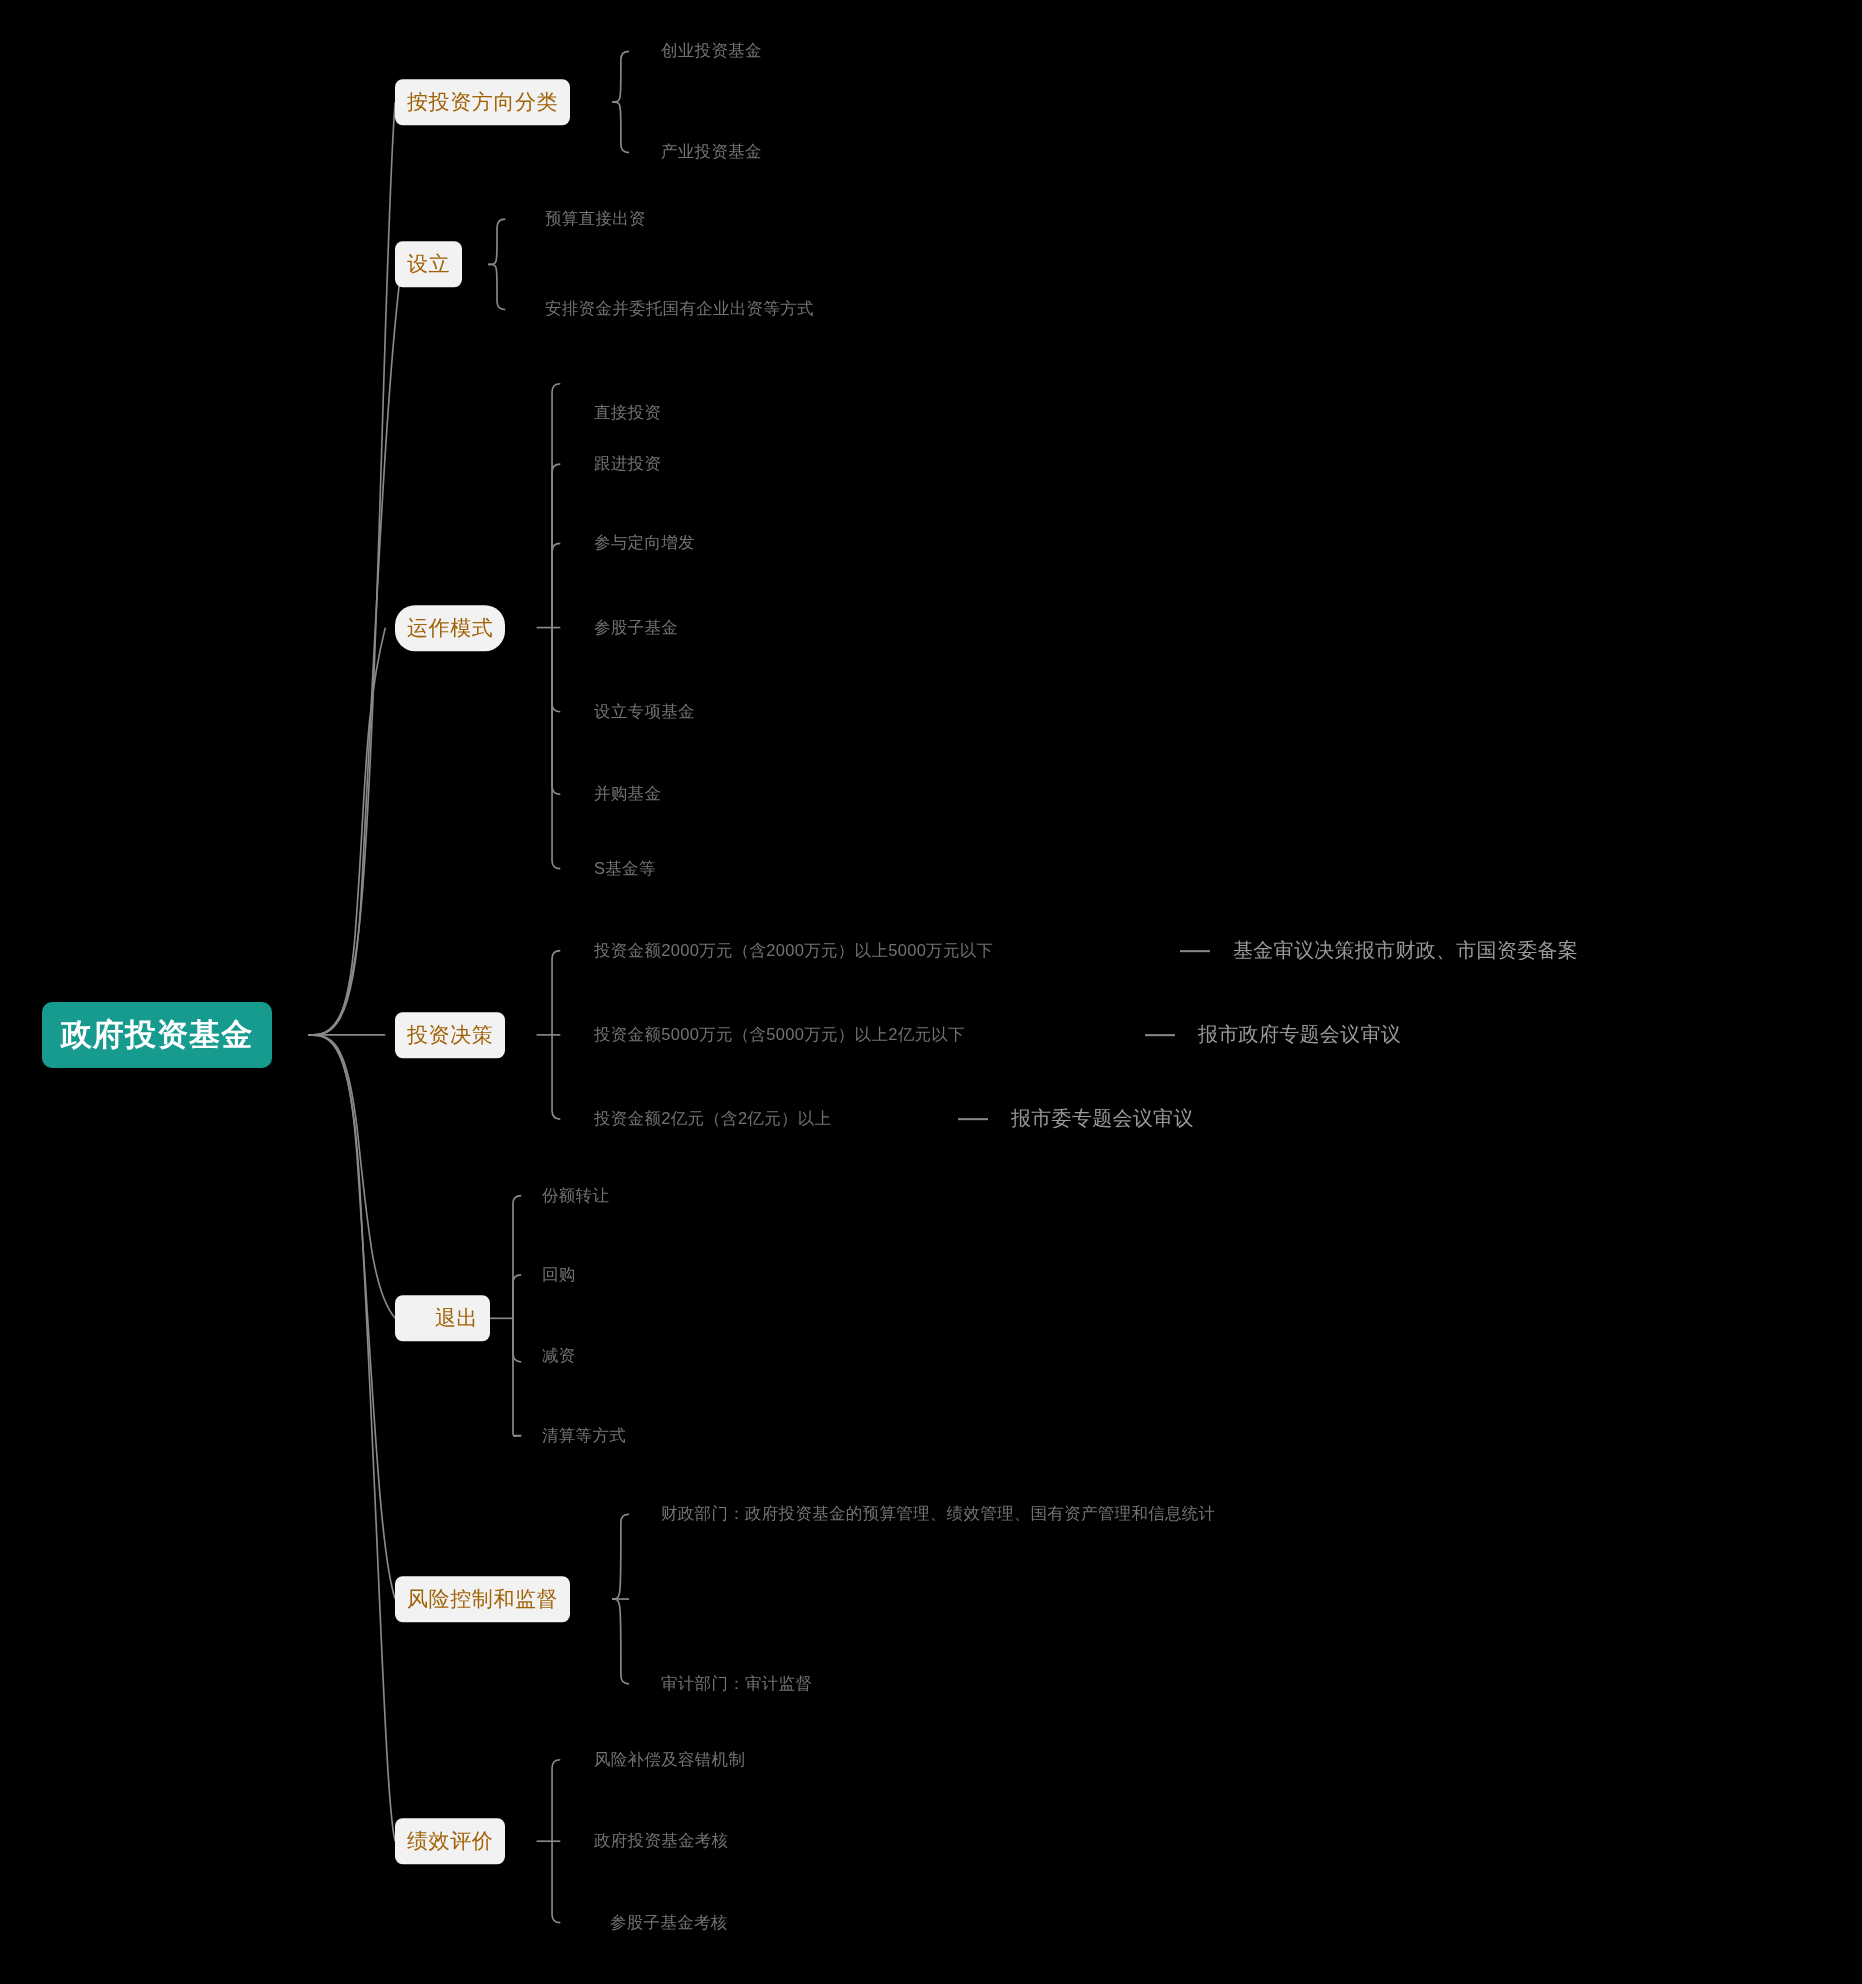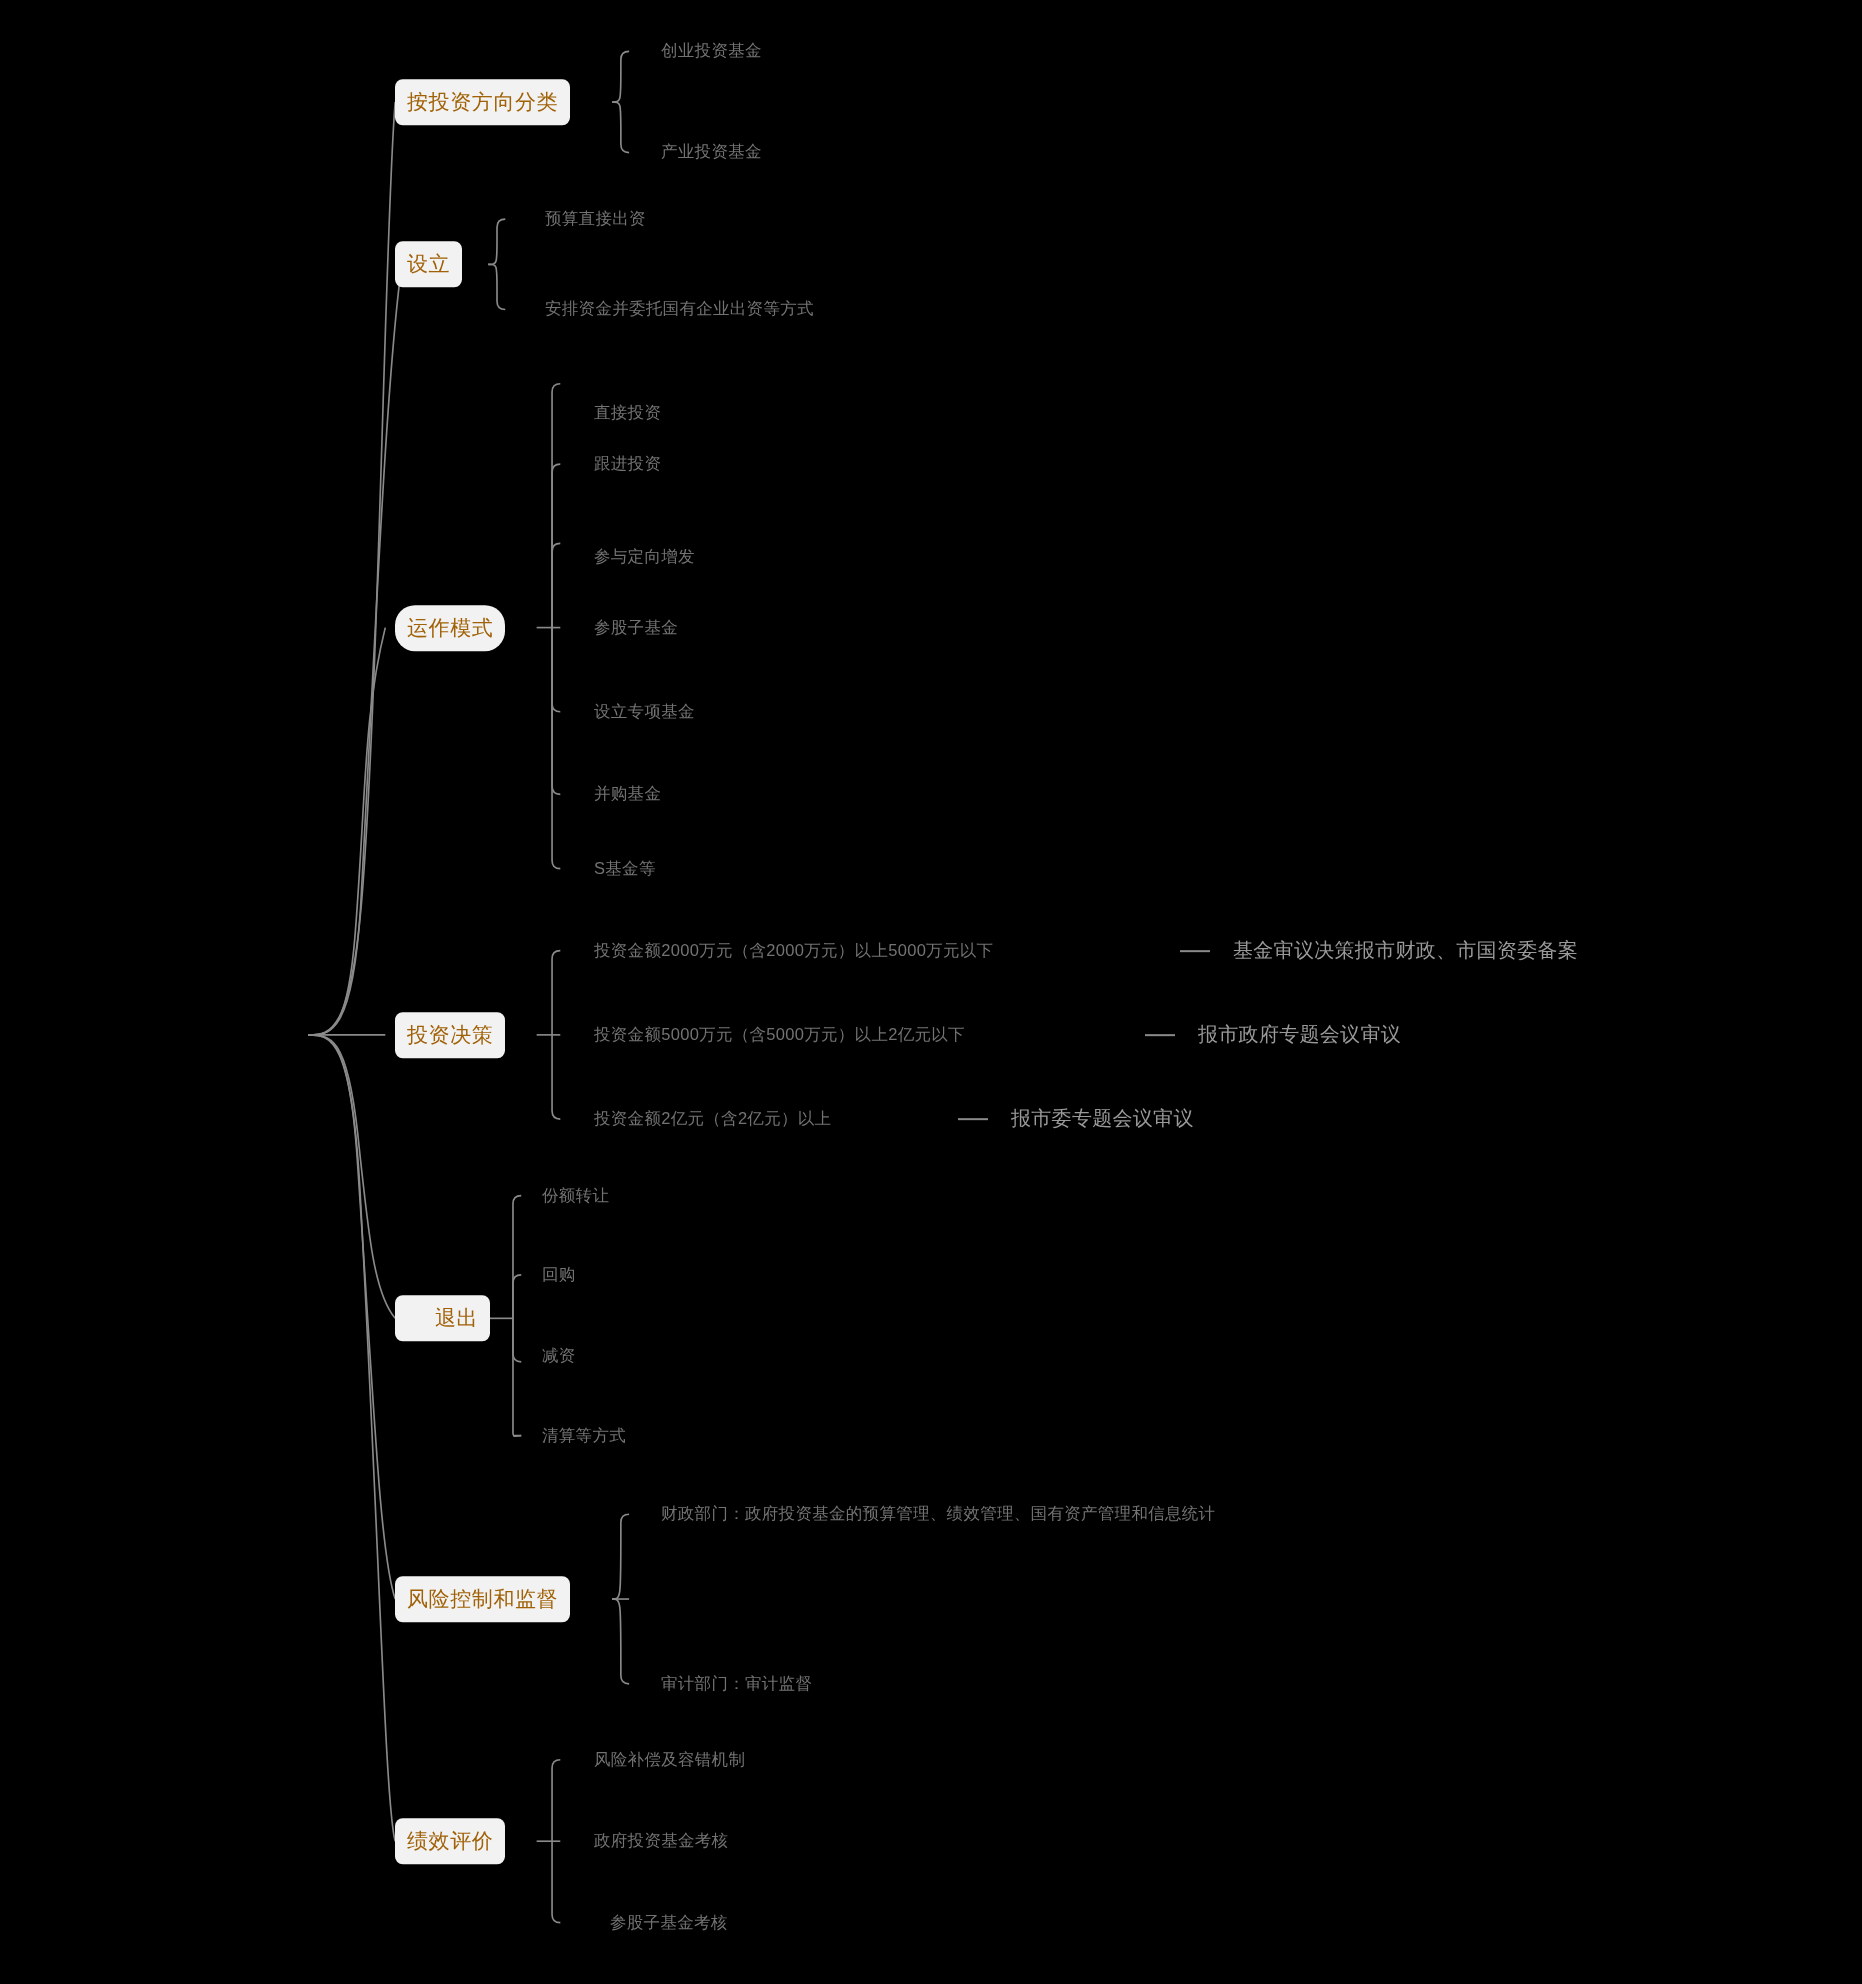--- a/index.html
+++ b/index.html
@@ -117,33 +117,34 @@
       <path d="M1112,2905 L1143,2905"></path>
       <path d="M1112,2905 C1128,2905 1128,2905 1128,3020 L1128,3044 C1128,3054 1133,3059 1143,3059"></path>
 
       <path d="M975,3345 L1003,3345"></path>
       <path d="M1003,3345 L1003,3212 C1003,3202 1008,3197 1018,3197"></path>
       <path d="M1003,3345 L1018,3345"></path>
       <path d="M1003,3345 L1003,3478 C1003,3488 1008,3493 1018,3493"></path>
     </g>
   </svg>
 
+  <div class="node root-node" style="left:42px; top:1035px;">政府投资基金</div>
 
   <div class="node branch-node" style="left:395px; top:102px;">按投资方向分类</div>
   <div class="node leaf-node" style="left:661px; top:51px;">创业投资基金</div>
   <div class="node leaf-node" style="left:661px; top:152px;">产业投资基金</div>
 
   <div class="node branch-node" style="left:395px; top:264px;">设立</div>
   <div class="node leaf-node" style="left:545px; top:219px;">预算直接出资</div>
   <div class="node leaf-node" style="left:545px; top:309px;">安排资金并委托国有企业出资等方式</div>
 
   <div class="node branch-node" style="left:395px; top:628px;border-radius:20px;">运作模式</div>
   <div class="node leaf-node" style="left:594px; top:384px;margin-top:29px;">直接投资</div>
   <div class="node leaf-node" style="left:594px; top:464px;">跟进投资</div>
-  <div class="node leaf-node" style="left:594px; top:557px;text-align:center;">参与定向增发</div>
+  <div class="node leaf-node" style="left:594px; top:543px;text-align:center;">参与定向增发</div>
   <div class="node leaf-node" style="left:594px; top:628px;">参股子基金</div>
   <div class="node leaf-node" style="left:594px; top:712px;">设立专项基金</div>
   <div class="node leaf-node" style="left:594px; top:794px;">并购基金</div>
   <div class="node leaf-node" style="left:594px; top:869px;">S基金等</div>
 
   <div class="node branch-node" style="left:395px; top:1035px;">投资决策</div>
   <div class="node leaf-node" style="left:594px; top:951px;">投资金额2000万元（含2000万元）以上5000万元以下</div>
   <div class="connector-dash" style="left:1180px; top:951px; width:30px;"></div>
   <div class="node sub-leaf-node" style="left:1233px; top:951px;">基金审议决策报市财政、市国资委备案</div>
 

